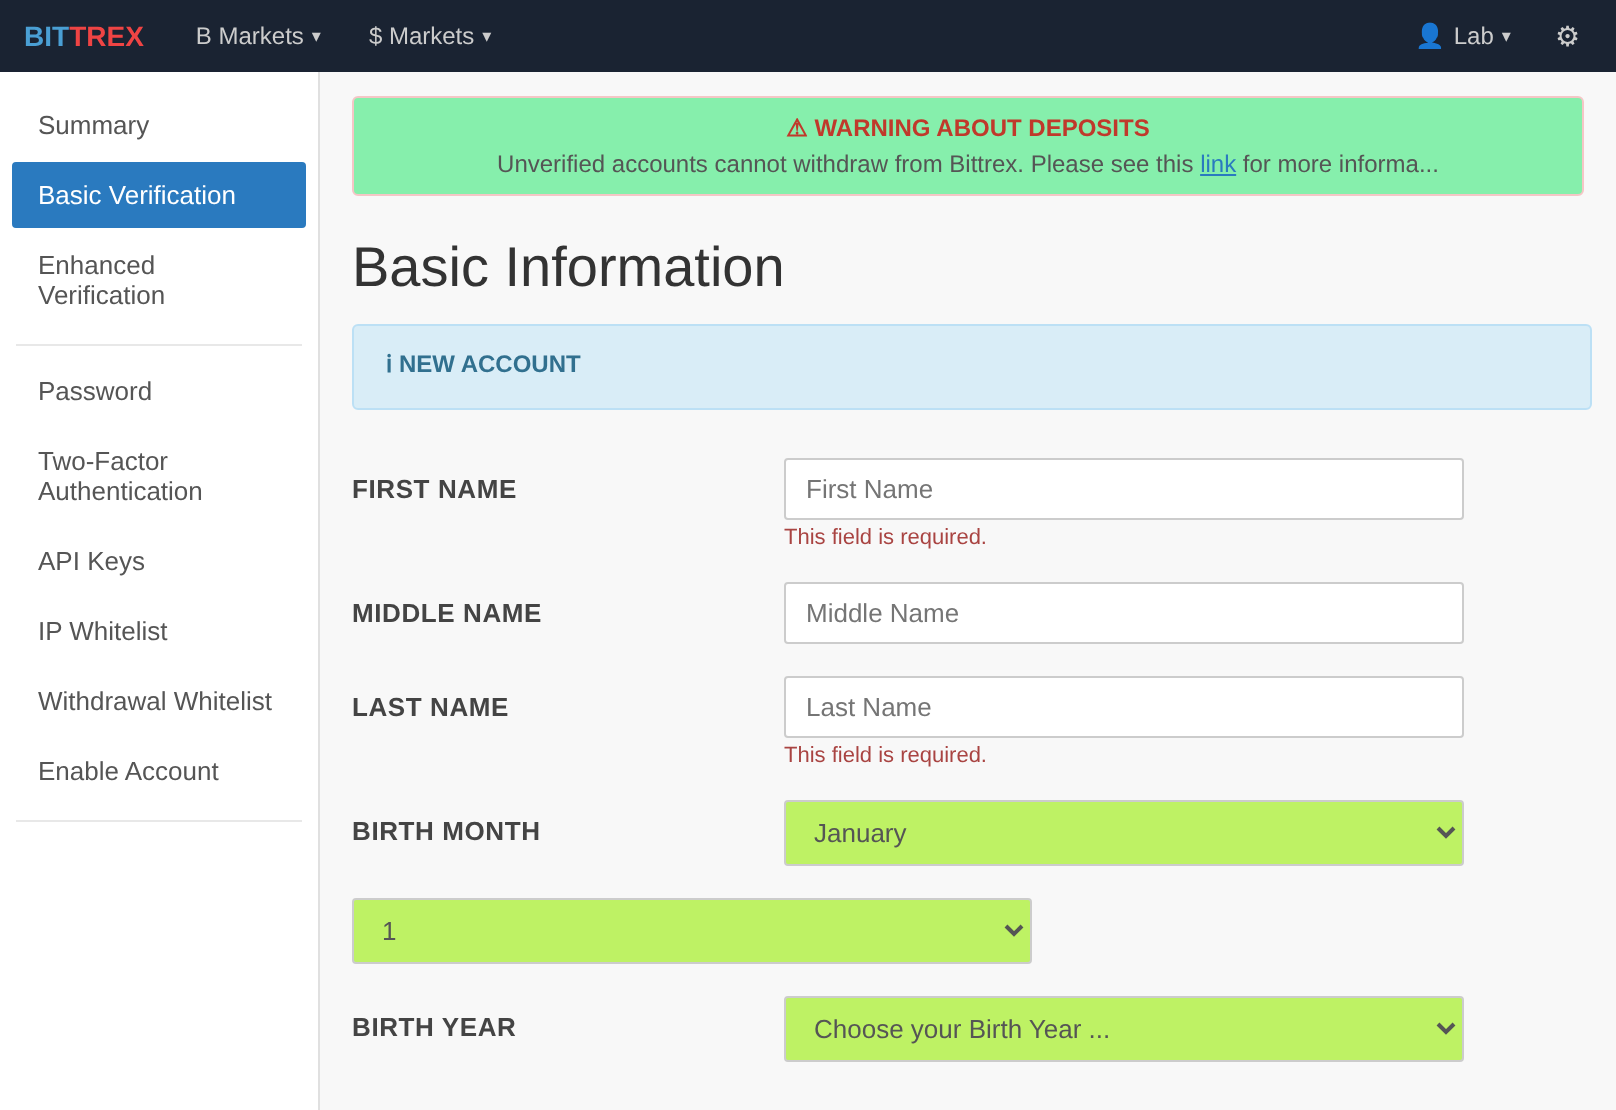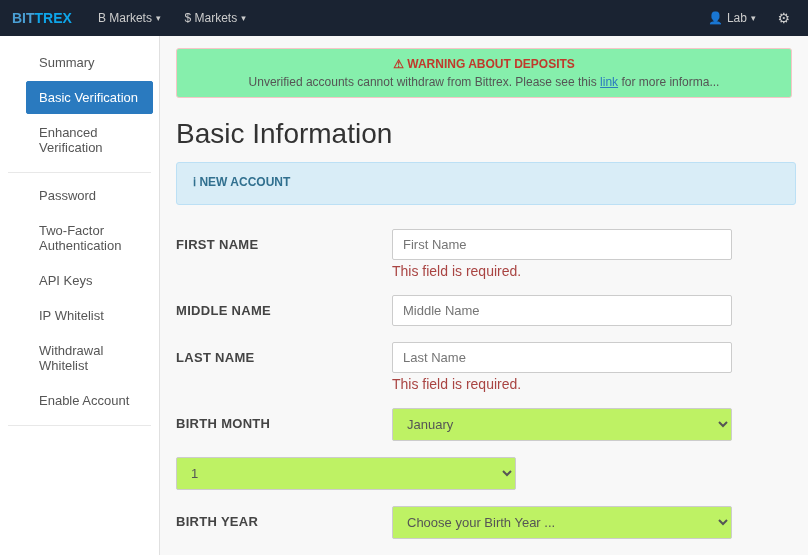--- a/index.html
+++ b/index.html
@@ -68,21 +68,20 @@
     
     .sidebar {
       width: 160px;
       background: #fff;
       border-right: 1px solid #e0e0e0;
       padding: 8px 0;
       flex-shrink: 0;
     }
     .sidebar-group {
       margin-bottom: 8px;
-      padding-left: 20px;
     }
     .sidebar-item {
       padding: 8px 12px;
       cursor: pointer;
       color: #555;
       font-size: 13px;
       border: 1px solid transparent;
       margin: 2px 6px;
       border-radius: 2px;
     }
@@ -196,30 +195,30 @@
       padding: 7px 10px;
       font-size: 13px;
       border-radius: 2px;
       color: #555;
       background: #bef264;
       outline: none;
       cursor: pointer;
     }
     .field-error {
       color: #a94442;
-      font-size: 14px;
+      font-size: 11px;
       margin-top: 3px;
     }
   </style>
 </head>
 <body>
 
 <nav class="topnav">
   <div class="topnav-logo">
-    <span>BIT</span><span style="color:#0ea5e9">TREX</span>
+    <span>BIT</span><span style="color:#ef4444">TREX</span>
   </div>
   <div class="topnav-menu">
     <div class="topnav-item">
       <span>B Markets</span>
       <span class="chevron">▾</span>
     </div>
     <div class="topnav-item">
       <span>$ Markets</span>
       <span class="chevron">▾</span>
     </div>

